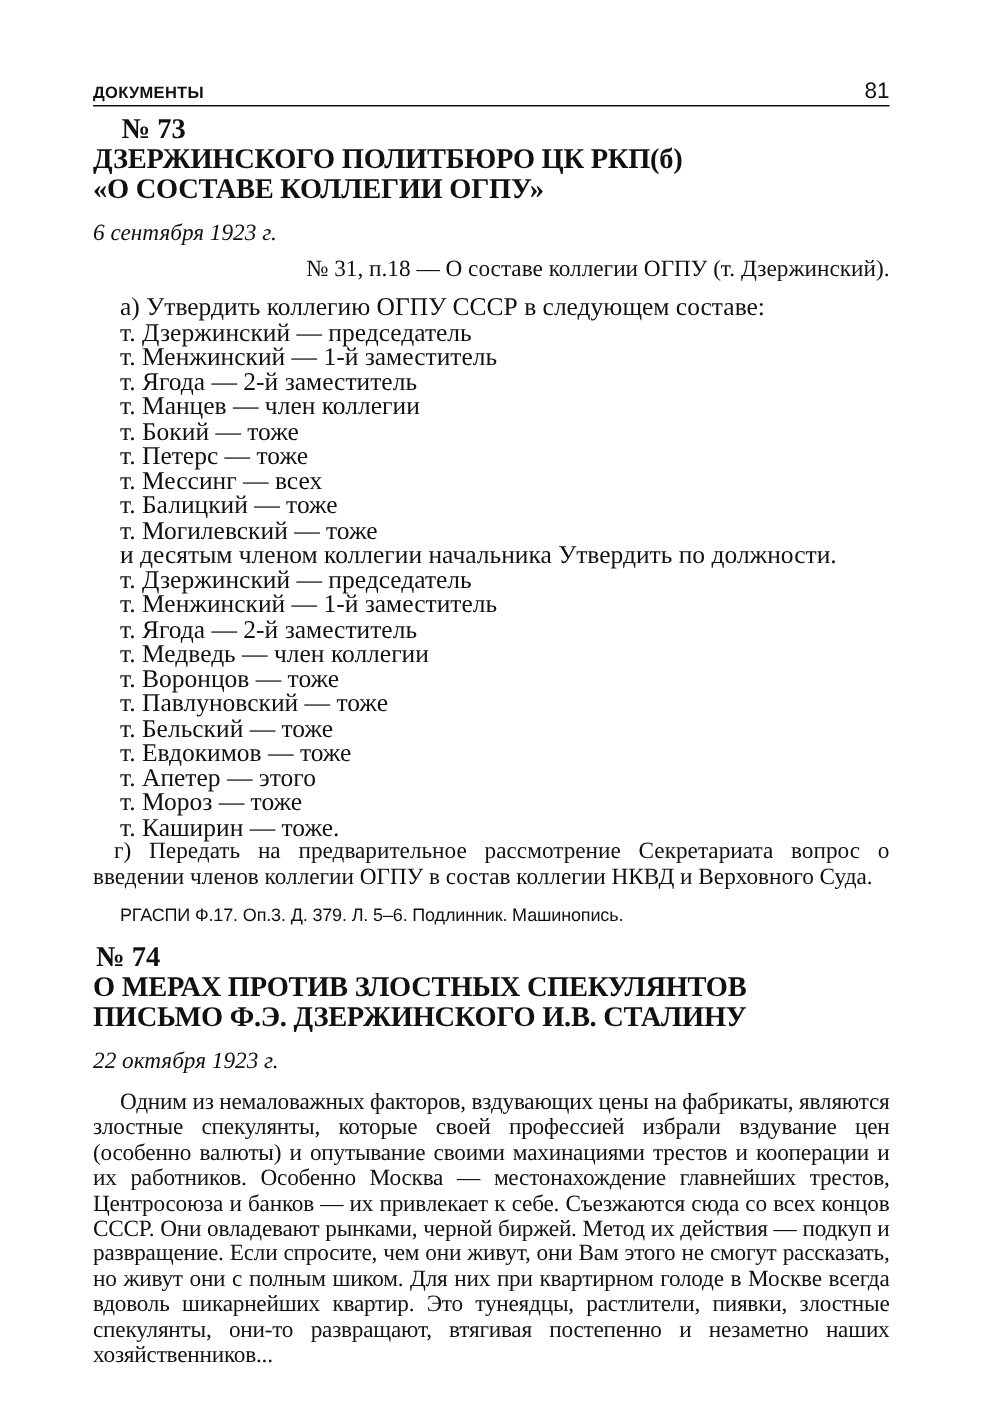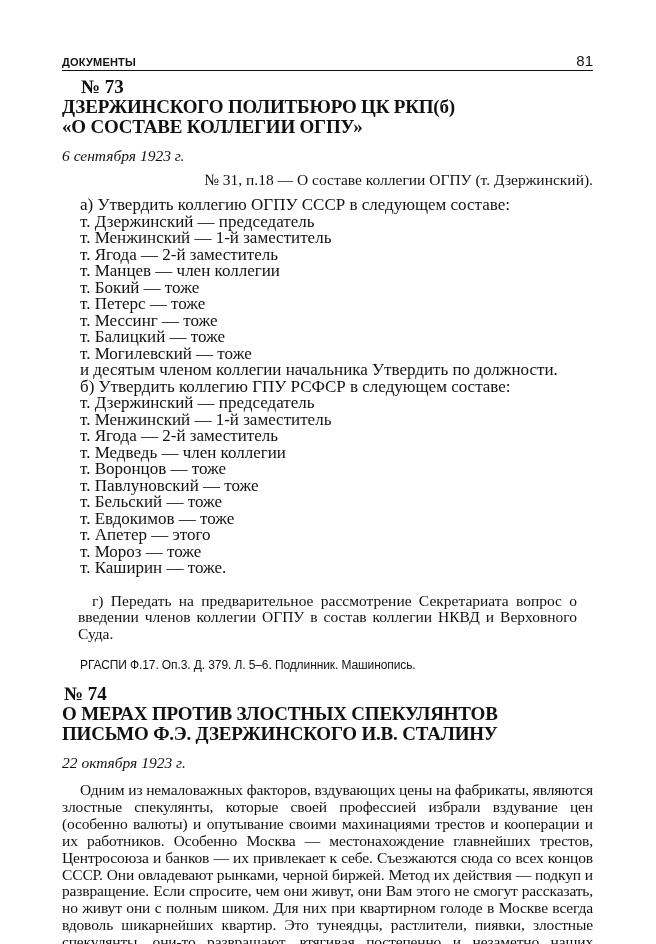--- a/index.html
+++ b/index.html
@@ -20,21 +20,21 @@
     .running-head .pageno {
       position: absolute; right: 0; bottom: 1px; font-size: 15px; text-align: center;
     }
     .doc-num { font-weight: bold; font-size: 19px; line-height: 20px; margin: 4px 0 0 0; padding-left: 2px; }
     .doc-title { font-weight: bold; font-size: 19px; line-height: 20px; margin: 0; letter-spacing: -0.2px; }
     .doc-date { font-style: italic; font-size: 15.5px; margin: 10px 0 6px 0; line-height: 18px; }
     .line { font-size: 17px; line-height: 16.5px; white-space: nowrap; }
     .ind { padding-left: 18px; }
     .ref { font-size: 15.5px; line-height: 18px; padding-left: 18px; margin: 0 0 8px 0; text-align: right; }
     .list { margin: 0; }
-    .para-wrap { font-size: 15.5px; line-height: 16.5px; text-indent: 14px; text-align: justify; margin: 16px; }
+    .para-wrap { font-size: 15.5px; line-height: 16.5px; text-indent: 14px; text-align: justify; margin: 0; }
     .source {
       font-family: "Liberation Sans", "DejaVu Sans", sans-serif;
       font-size: 12px; padding-left: 18px; margin: 10px 0 12px 0; letter-spacing: -0.1px;
     }
     .body-para {
       font-size: 15.5px; line-height: 16.9px; text-align: justify; margin: 10px 0 0 0;
       text-indent: 18px; letter-spacing: -0.15px;
     }
   </style>
 </head>
@@ -54,28 +54,27 @@
     <div class="ref">№ 31, п.18 — О составе коллегии ОГПУ (т. Дзержинский).</div>
 
     <div class="list">
       <div class="line ind">а) Утвердить коллегию ОГПУ СССР в следующем составе:</div>
       <div class="line ind">т. Дзержинский — председатель</div>
       <div class="line ind">т. Менжинский — 1-й заместитель</div>
       <div class="line ind">т. Ягода — 2-й заместитель</div>
       <div class="line ind">т. Манцев — член коллегии</div>
       <div class="line ind">т. Бокий — тоже</div>
       <div class="line ind">т. Петерс — тоже</div>
-      <div class="line ind">т. Мессинг — тоже</div>
+      <div class="line ind">т. Мессинг — всех</div>
       <div class="line ind">т. Балицкий — тоже</div>
       <div class="line ind">т. Могилевский — тоже</div>
       <div class="line ind">и десятым членом коллегии начальника Утвердить по должности.</div>
     </div>
 
     <div class="list">
-      <div class="line ind">б) Утвердить коллегию ГПУ РСФСР в следующем составе:</div>
       <div class="line ind">т. Дзержинский — председатель</div>
       <div class="line ind">т. Менжинский — 1-й заместитель</div>
       <div class="line ind">т. Ягода — 2-й заместитель</div>
       <div class="line ind">т. Медведь — член коллегии</div>
       <div class="line ind">т. Воронцов — тоже</div>
       <div class="line ind">т. Павлуновский — тоже</div>
       <div class="line ind">т. Бельский — тоже</div>
       <div class="line ind">т. Евдокимов — тоже</div>
       <div class="line ind">т. Апетер — этого</div>
       <div class="line ind">т. Мороз — тоже</div>

